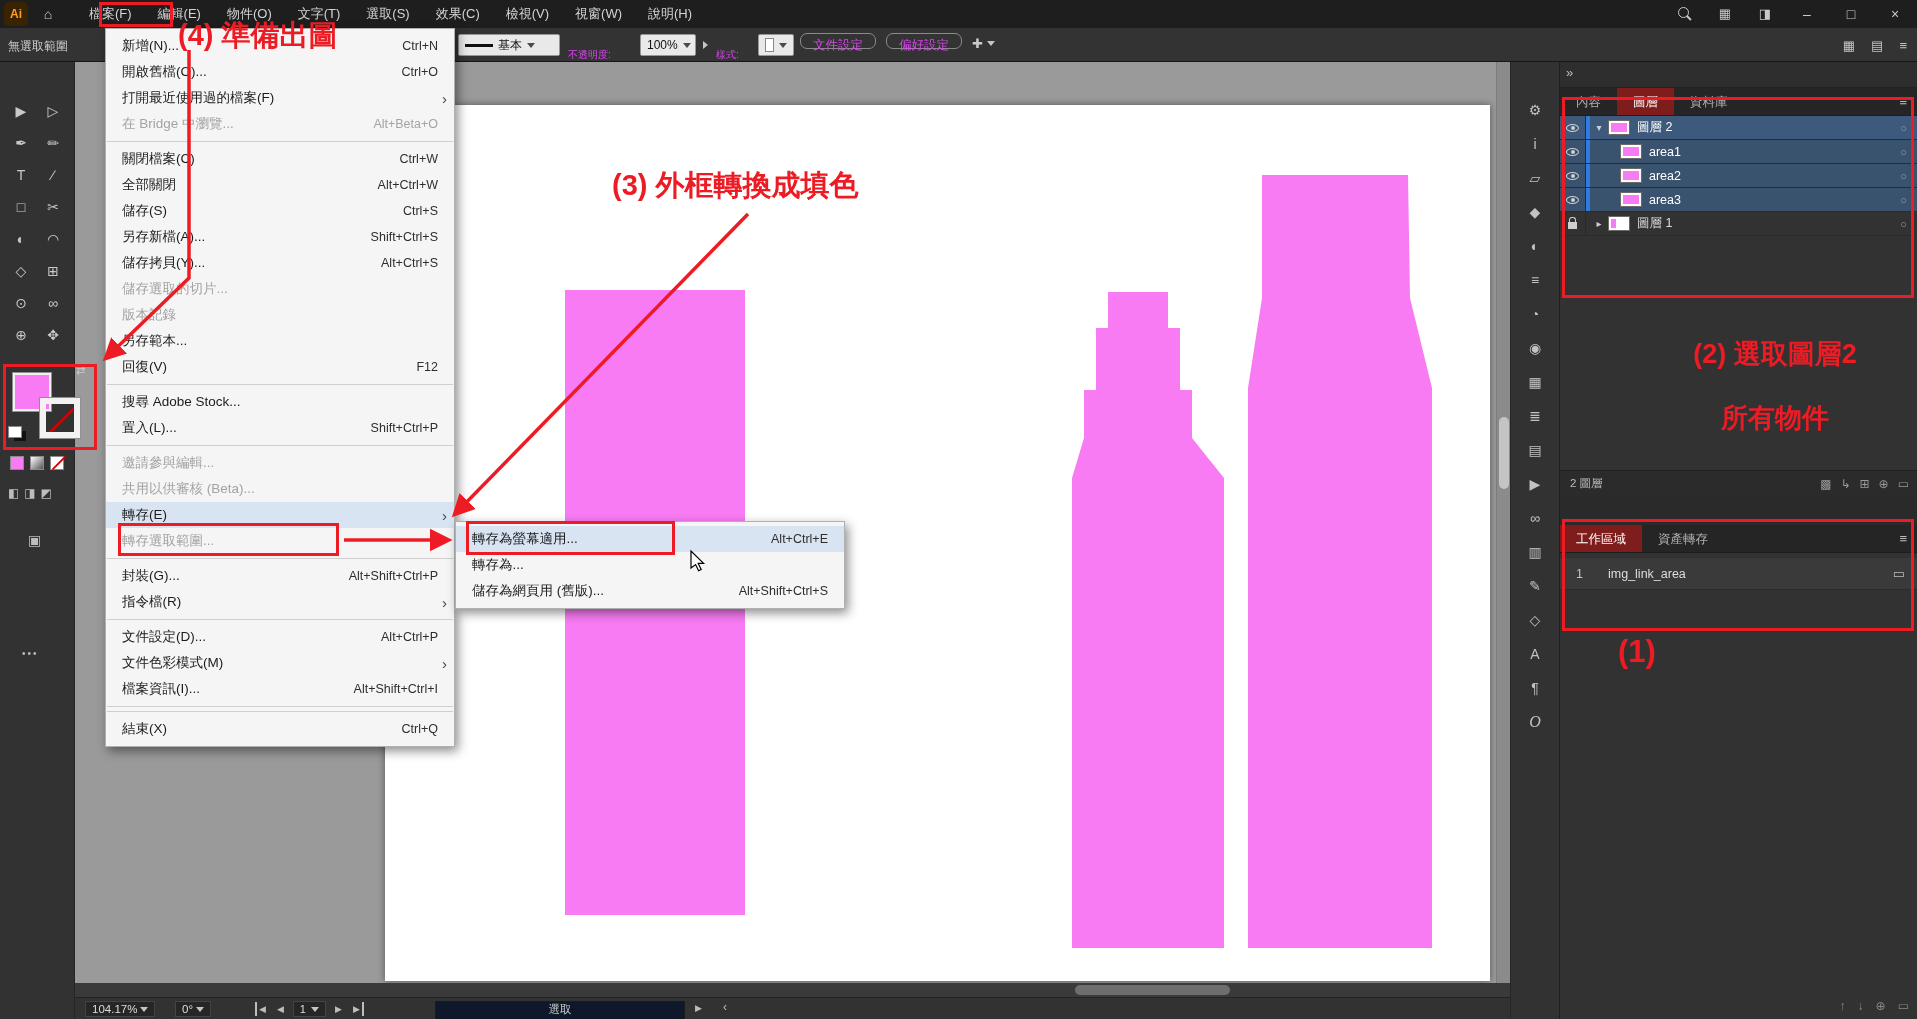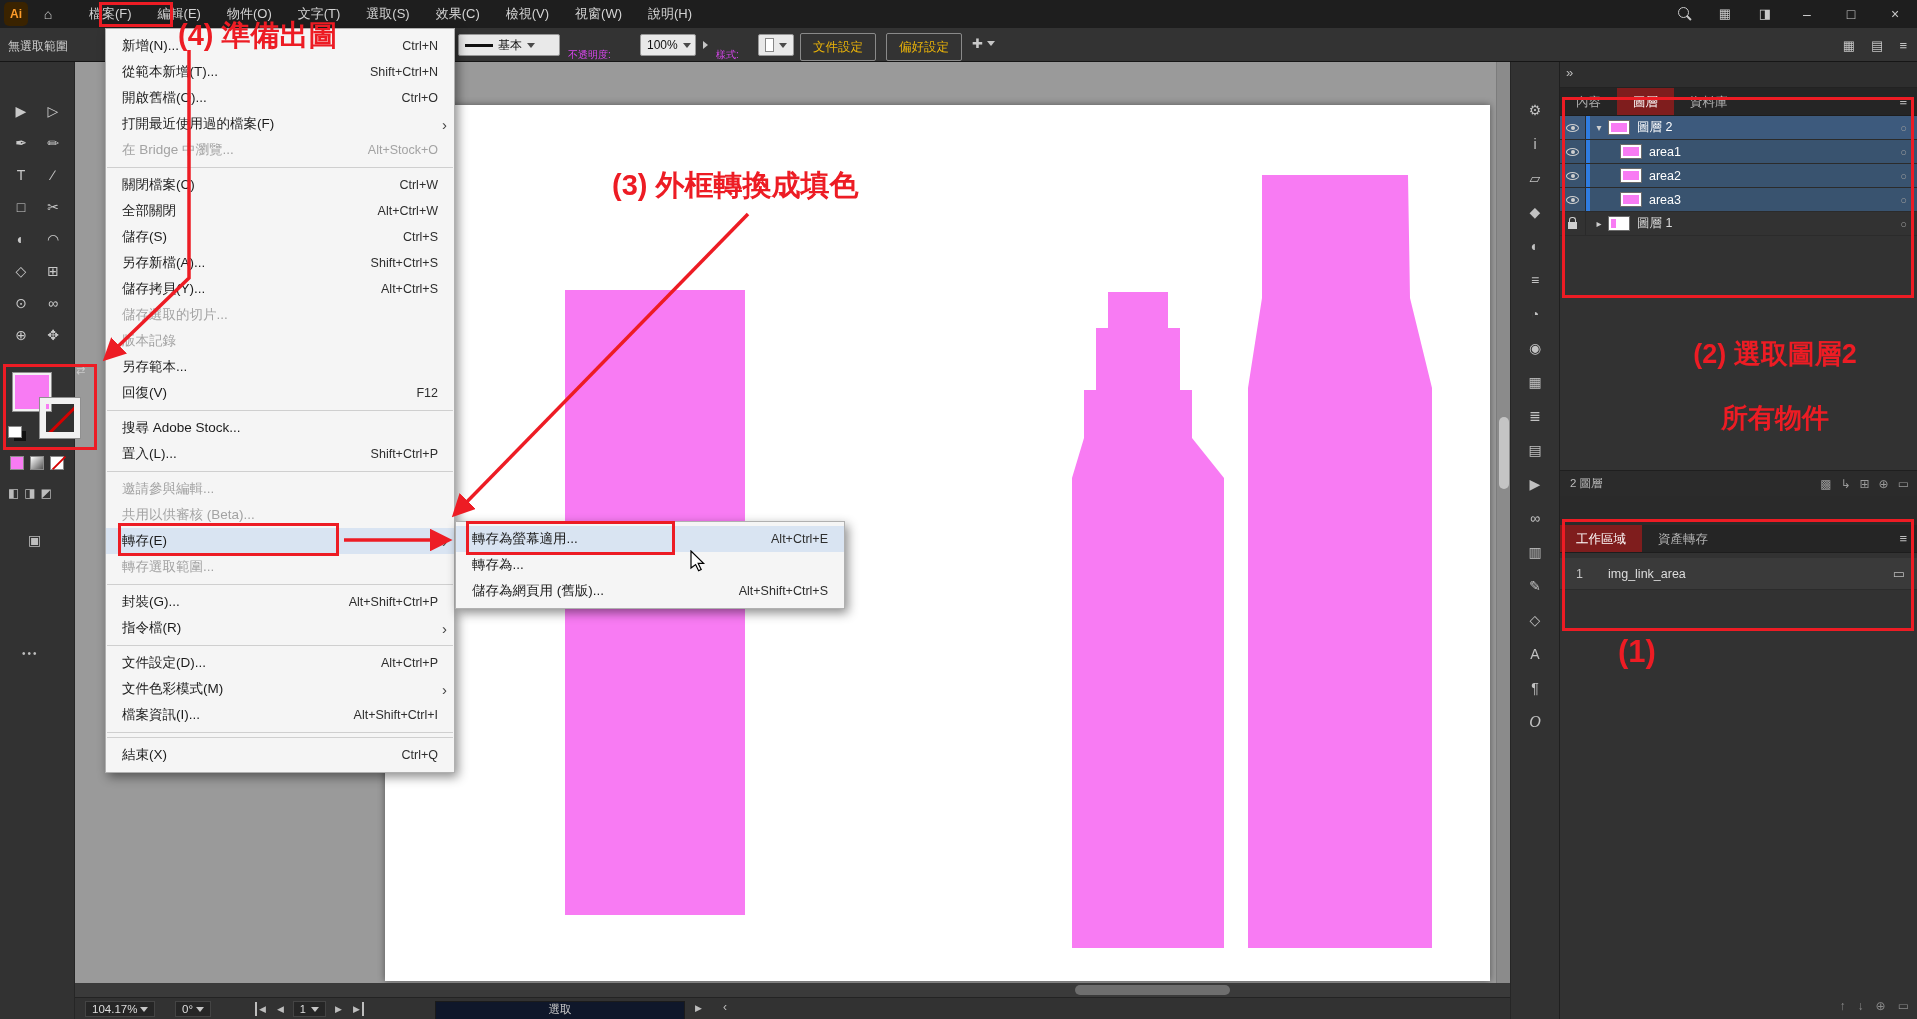--- a/index.html
+++ b/index.html
@@ -29,21 +29,21 @@
   .caret.light{border-top-color:#c5c5c5}
   .caret-right{width:0;height:0;border-top:4px solid transparent;border-bottom:4px solid transparent;border-left:5px solid #c5c5c5;display:inline-block;position:absolute;top:13px}
   #cb-brush{left:458px;width:102px}
   .brush-line{width:28px;height:3px;background:#101010;display:inline-block}
   #cb-opacity-label{left:568px}
   #cb-opacity-value{left:640px;width:56px}
   #cb-op-fly{left:703px}
   #cb-style-label{left:716px}
   #cb-style-swatch{left:758px;width:36px}
   .mini-swatch{width:14px;height:14px;background:#fff;border:1px solid #888;display:inline-block}
-  .cb-btn{position:absolute;top:5px;height:28px;line-height:22px;padding:0 12px;font-size:12.5px;color:#eab308;border:1px solid #8a8a8a;border-radius:2px;background:transparent}
+  .cb-btn{position:absolute;top:5px;height:16px;line-height:22px;padding:0 12px;font-size:12.5px;color:#d946ef;border:1px solid #8a8a8a;border-radius:7px;background:transparent}
   #cb-docsetup{left:800px}
   #cb-prefs{left:886px}
   #cb-plus{position:absolute;left:972px;top:8px;color:#c9c9c9;font-size:13px;display:flex;gap:4px;align-items:center}
   #cb-right{position:absolute;right:10px;top:0;height:34px;display:flex;align-items:center;gap:16px}
   .cb-ricon{color:#c5c5c5;font-size:13px}
 
   
   #toolbar{position:absolute;left:0;top:62px;width:75px;bottom:0;background:#323232;border-right:1px solid #262626;z-index:10}
   #tool-grid{display:grid;grid-template-columns:32px 32px;justify-content:center;row-gap:2px;padding-top:34px}
   .tool-cell{height:30px;text-align:center;line-height:30px;font-size:14px;color:#c9c9c9}
@@ -411,35 +411,31 @@
       </div>
   </div>
 
   <div id="file-menu" data-name="file-menu">
     <div id="file-menu-items" data-name="file-menu-items">
         <div class="menu-item" data-name="menu-item">
           <span class="mi-label" data-name="menu-item-label">新增(N)...</span>
           <span class="mi-short" data-name="menu-item-shortcut">Ctrl+N</span>
         </div>
         <div class="menu-item" data-name="menu-item">
-          <span class="mi-label" data-name="menu-item-label">從範本新增(T)...</span>
-          <span class="mi-short" data-name="menu-item-shortcut">Shift+Ctrl+N</span>
-        </div>
-        <div class="menu-item" data-name="menu-item">
           <span class="mi-label" data-name="menu-item-label">開啟舊檔(O)...</span>
           <span class="mi-short" data-name="menu-item-shortcut">Ctrl+O</span>
         </div>
         <div class="menu-item" data-name="menu-item">
           <span class="mi-label" data-name="menu-item-label">打開最近使用過的檔案(F)</span>
           <span class="mi-short" data-name="menu-item-shortcut"></span>
           <span class="mi-arrow" data-name="submenu-arrow-icon">›</span>
         </div>
         <div class="menu-item disabled" data-name="menu-item">
           <span class="mi-label" data-name="menu-item-label">在 Bridge 中瀏覽...</span>
-          <span class="mi-short" data-name="menu-item-shortcut">Alt+Stock+O</span>
+          <span class="mi-short" data-name="menu-item-shortcut">Alt+Beta+O</span>
         </div>
         <div class="menu-sep" data-name="menu-separator"></div>
         <div class="menu-item" data-name="menu-item">
           <span class="mi-label" data-name="menu-item-label">關閉檔案(C)</span>
           <span class="mi-short" data-name="menu-item-shortcut">Ctrl+W</span>
         </div>
         <div class="menu-item" data-name="menu-item">
           <span class="mi-label" data-name="menu-item-label">全部關閉</span>
           <span class="mi-short" data-name="menu-item-shortcut">Alt+Ctrl+W</span>
         </div>

